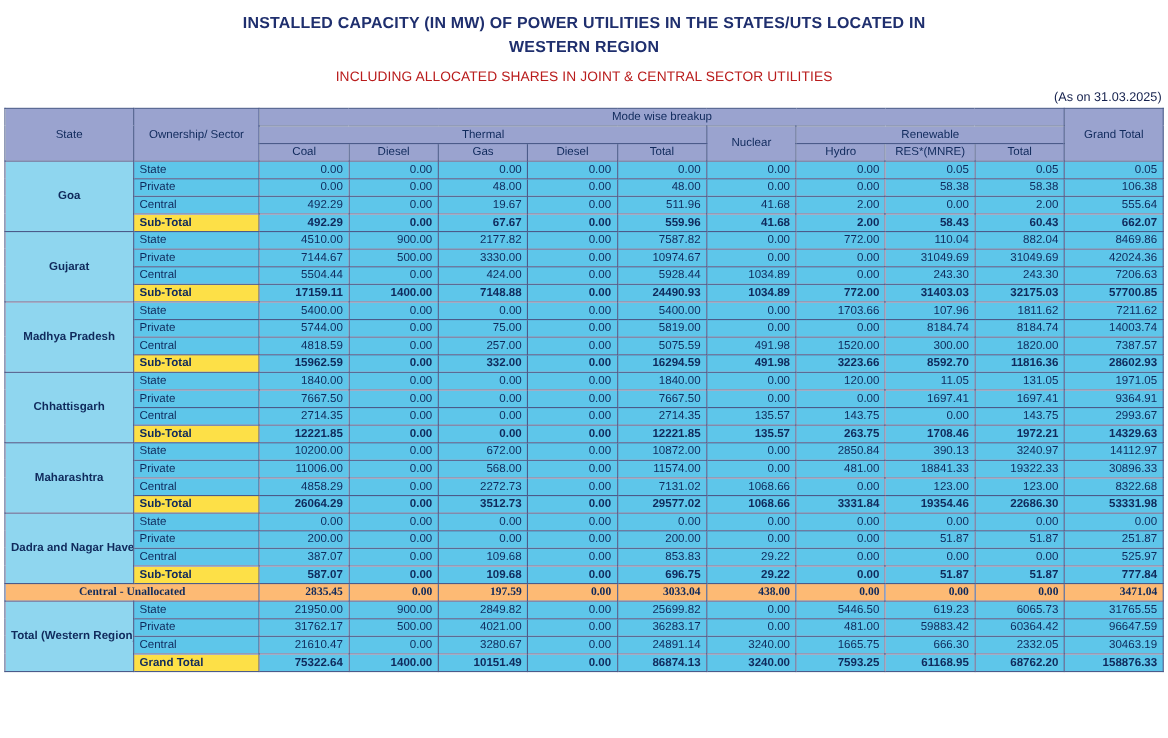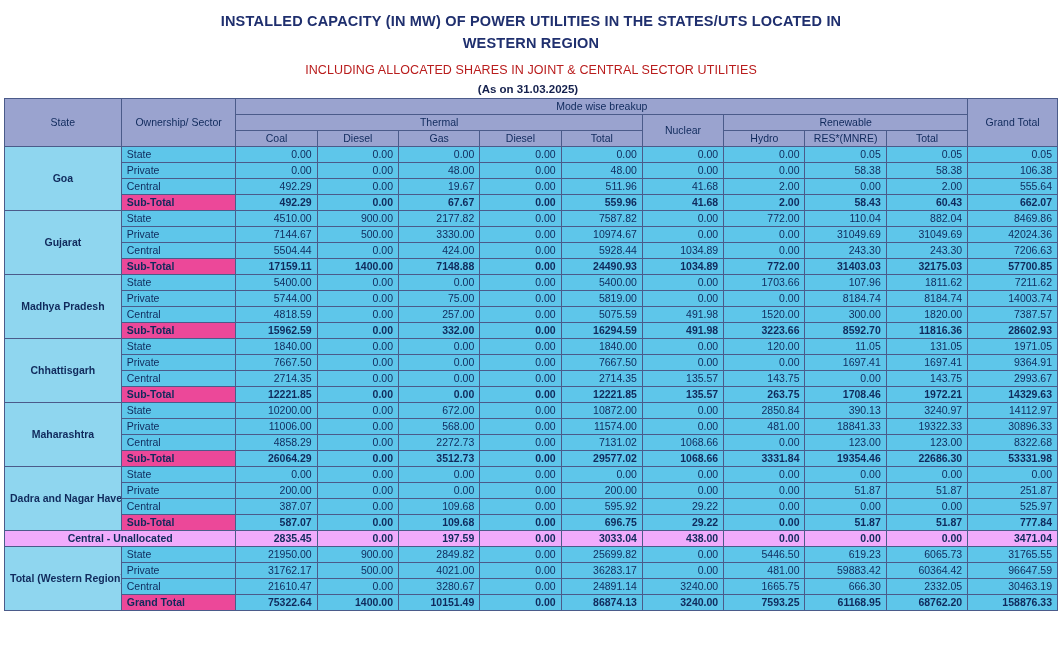--- a/index.html
+++ b/index.html
@@ -28,23 +28,23 @@
     padding: 0 60px;
   }
   .title-sub {
     color: #b91c1c;
     font-size: 12.5px;
     font-weight: normal;
     margin-top: 8px;
     letter-spacing: .1px;
   }
   .asof {
-    text-align: center;
+    text-align: right;
     color: #14204d;
-    font-weight: bold;
+    font-weight: normal;
     font-size: 11.5px;
     padding-right: 6px;
     margin-top: 6px;
     margin-bottom: 3px;
   }
   table.grid {
     border-collapse: collapse;
     width: 1054px;
     margin-left: 4px;
     table-layout: fixed;
@@ -75,31 +75,32 @@
     white-space: normal;
     line-height: 1.15;
   }
   td.owner {
     background: #5ec6ea;
     text-align: left;
     font-weight: normal;
   }
   td.owner.sub {
     font-weight: bold;
-    background: #ec4899;
+    background: #fde047;
   }
   td.num {
     background: #5ec6ea;
     text-align: right;
     font-variant-numeric: tabular-nums;
   }
   tr.subtotal td.num { font-weight: bold; }
   tr.unalloc td {
-    background: #f0abfc;
+    background: #fdba74;
     font-weight: bold;
+    font-family: Liberation Serif, serif;
   }
   tr.unalloc td.owner {
     text-align: center;
   }
   tr.grand td {
     background: #5ec6ea;
     font-weight: bold;
   }
   tr.grand td.owner { text-align: left; }
   col.c-state { width: 112px; }
@@ -452,21 +453,21 @@
           <td class="num">51.87</td>
           <td class="num">51.87</td>
           <td class="num">251.87</td>
         </tr>
         <tr>
           <td class="owner">Central</td>
           <td class="num">387.07</td>
           <td class="num">0.00</td>
           <td class="num">109.68</td>
           <td class="num">0.00</td>
-          <td class="num">595.92</td>
+          <td class="num">853.83</td>
           <td class="num">29.22</td>
           <td class="num">0.00</td>
           <td class="num">0.00</td>
           <td class="num">0.00</td>
           <td class="num">525.97</td>
         </tr>
         <tr class="subtotal">
           <td class="owner sub">Sub-Total</td>
           <td class="num">587.07</td>
           <td class="num">0.00</td>

